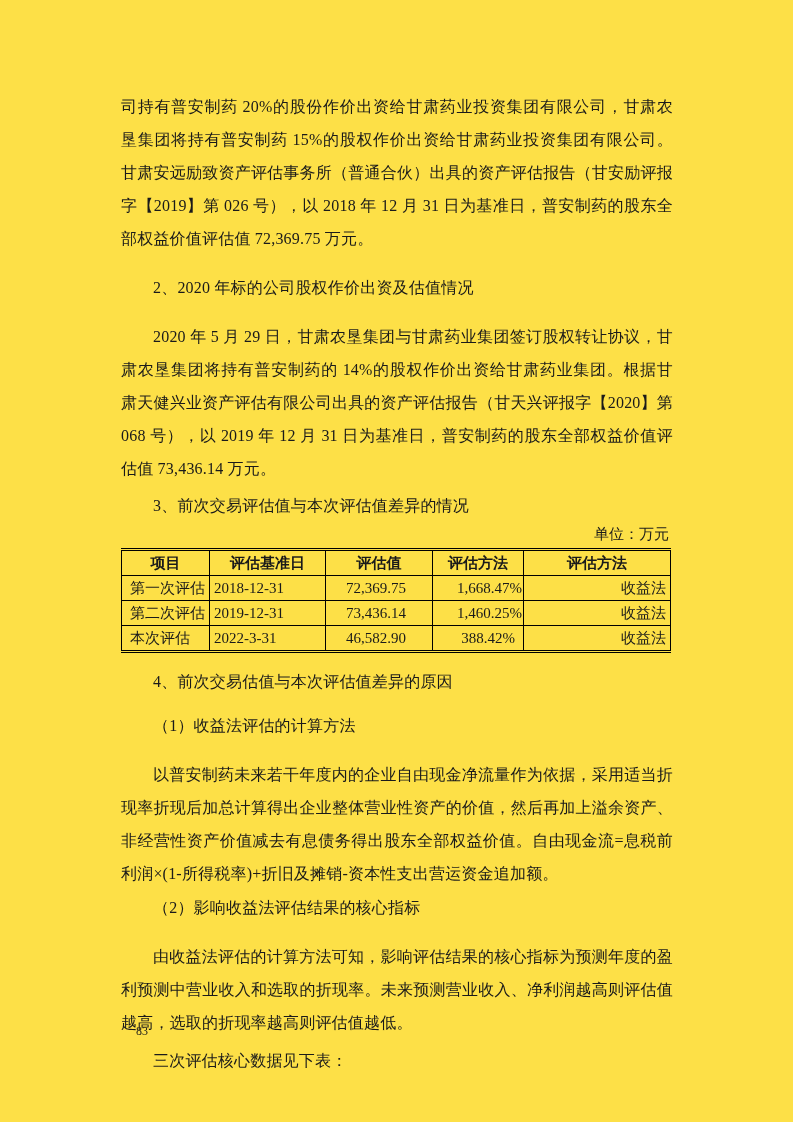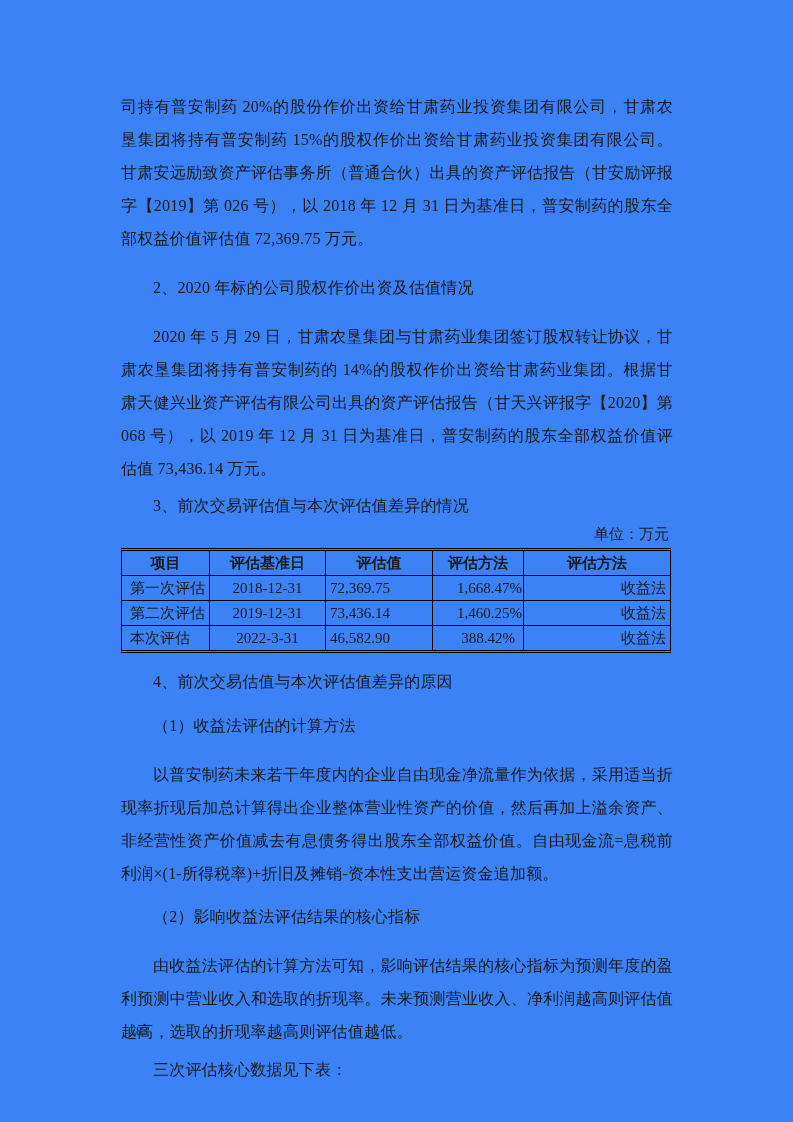--- a/index.html
+++ b/index.html
@@ -4,21 +4,21 @@
 <style>
   html, body {
     margin: 0;
     padding: 0;
     background: #ffffff;
   }
   .page {
     position: relative;
     width: 793px;
     height: 1122px;
-    background: #3b82f6;
+    background: #fde047;
     font-family: "Liberation Serif", "DejaVu Serif", serif;
     color: #1a1a1a;
     overflow: hidden;
   }
   .content {
     position: absolute;
     left: 121px;
     top: 90px;
     width: 552px;
   }
@@ -30,21 +30,21 @@
     text-justify: inter-ideograph;
     letter-spacing: 0.2px;
   }
   .indent { text-indent: 2em; }
   .mt7  { margin-top: 16px; }
   .mt4  { margin-top: 4px; }
   .mt12 { margin-top: 12px; }
   .mt11 { margin-top: 11px; }
   .mt5  { margin-top: 5px; }
   .mt2  { margin-top: 2px; }
-  .mt1  { margin-top: 10px; }
+  .mt1  { margin-top: 1px; }
   .unit-label {
     font-size: 15px;
     line-height: 24px;
     text-align: right;
     margin: 0;
     padding-right: 4px;
   }
   table.valuation {
     border-collapse: collapse;
     width: 549px;
@@ -60,22 +60,22 @@
     padding: 0 4px;
     font-weight: normal;
     overflow: hidden;
     white-space: nowrap;
   }
   table.valuation th {
     font-weight: bold;
     text-align: center;
   }
   table.valuation td:nth-child(1) { text-align: left;  padding-left: 8px; }
-  table.valuation td:nth-child(2) { text-align: center; }
-  table.valuation td:nth-child(3) { text-align: left; padding-right: 10px; }
+  table.valuation td:nth-child(2) { text-align: left; }
+  table.valuation td:nth-child(3) { text-align: center; padding-right: 10px; }
   table.valuation td:nth-child(4) { text-align: right; padding-right: 8px; padding-left: 24px; }
   table.valuation td:nth-child(5) { text-align: right; }
   .page-number {
     position: absolute;
     top: 1022px;
     left: 136px;
     width: 552px;
     text-align: left;
     font-size: 12px;
     line-height: 18px;

